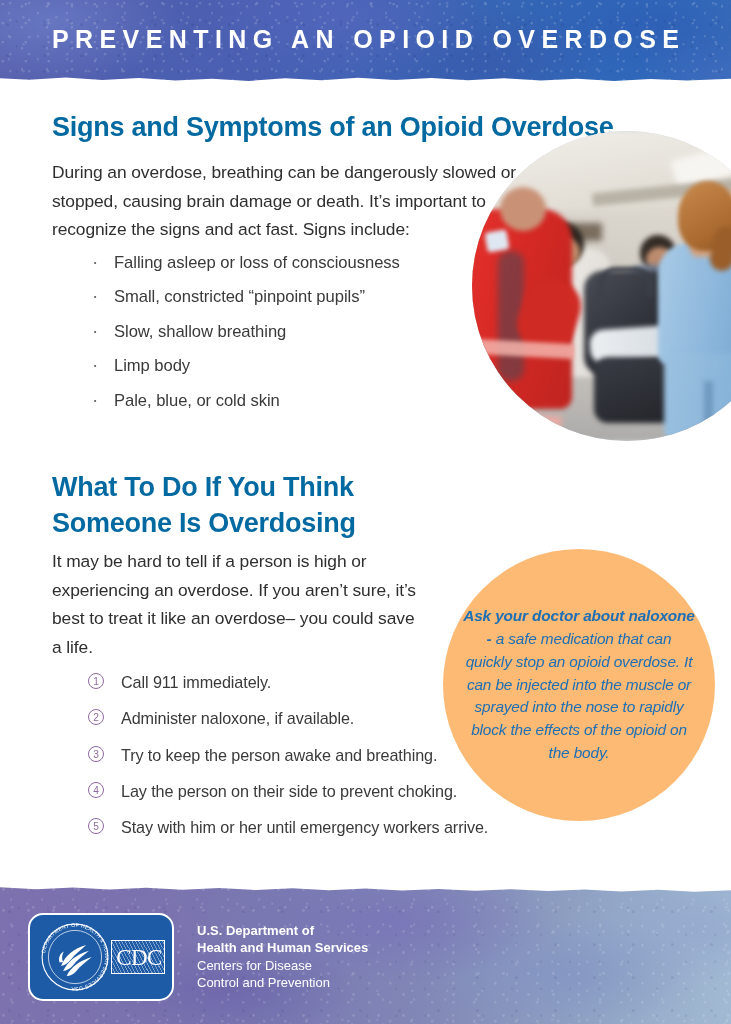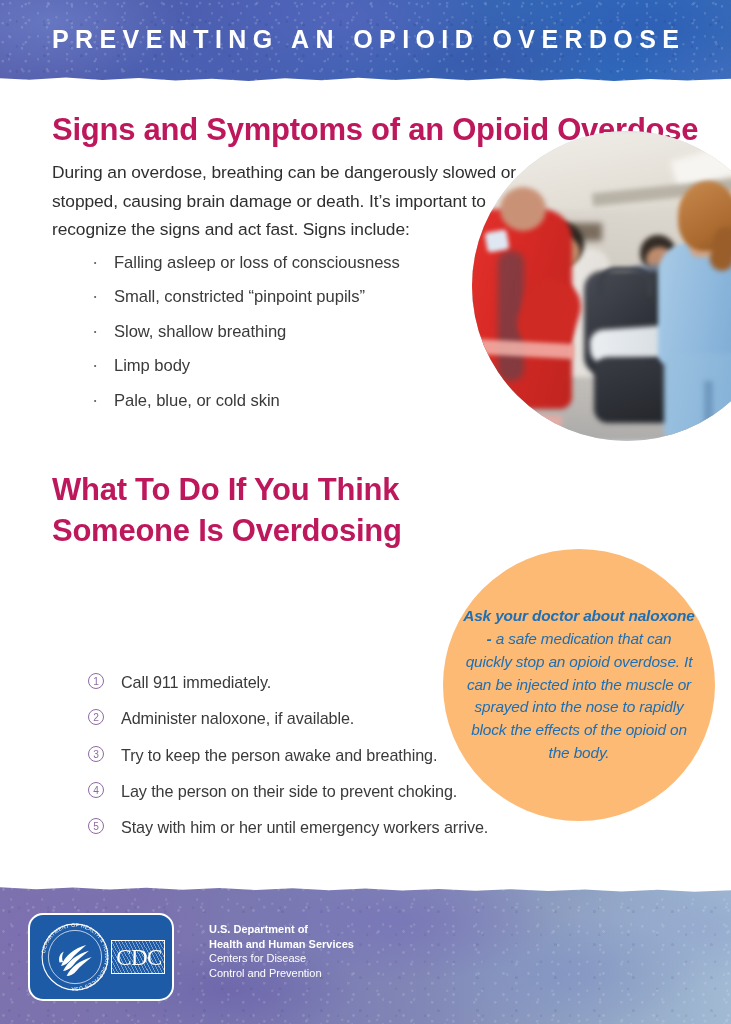--- a/index.html
+++ b/index.html
@@ -82,22 +82,22 @@
 
   
   .content {
     position: absolute;
     left: 0; top: 86px;
     width: 731px;
     height: 798px;
   }
   .section-heading {
     position: absolute;
-    color: #be185d;
-    font-size: 31px;
+    color: #0369a1;
+    font-size: 27px;
     font-weight: bold;
     letter-spacing: -0.25px;
     line-height: 1.32;
   }
   .body-par {
     position: absolute;
     color: #2f2f2f;
     font-size: 17.4px;
     line-height: 1.64;
     letter-spacing: -0.1px;
@@ -479,23 +479,22 @@
     font-size: 23px;
     font-weight: normal;
     letter-spacing: -0.6px;
     font-family: "Liberation Serif", serif;
   }
 
   .footer-text {
     position: absolute;
     left: 197px; top: 922px;
     color: #ffffff;
-    font-size: 11px;
+    font-size: 13px;
     line-height: 1.33;
-    margin-left: 12px;
   }
   .footer-text .strong { font-weight: bold; }
   .footer-text .reg { font-weight: normal; }
 </style>
 </head>
 <body>
 
 <div class="poster">
 
   <div class="header-band">
@@ -514,20 +513,21 @@
     <ul class="bullet-list">
       <li>Falling asleep or loss of consciousness</li>
       <li>Small, constricted “pinpoint pupils”</li>
       <li>Slow, shallow breathing</li>
       <li>Limp body</li>
       <li>Pale, blue, or cold skin</li>
     </ul>
 
     <div class="section-heading" id="heading-whattodo">What To Do If You Think Someone Is Overdosing</div>
 
+    <div class="body-par" id="par-whattodo">It may be hard to tell if a person is high or experiencing an overdose. If you aren’t sure, it’s best to treat it like an overdose– you could save a life.</div>
 
     <ul class="step-list">
       <li>
         <span class="step-num">1</span>
         <span>Call 911 immediately.</span>
       </li>
       <li>
         <span class="step-num">2</span>
         <span>Administer naloxone, if available.</span>
       </li>

